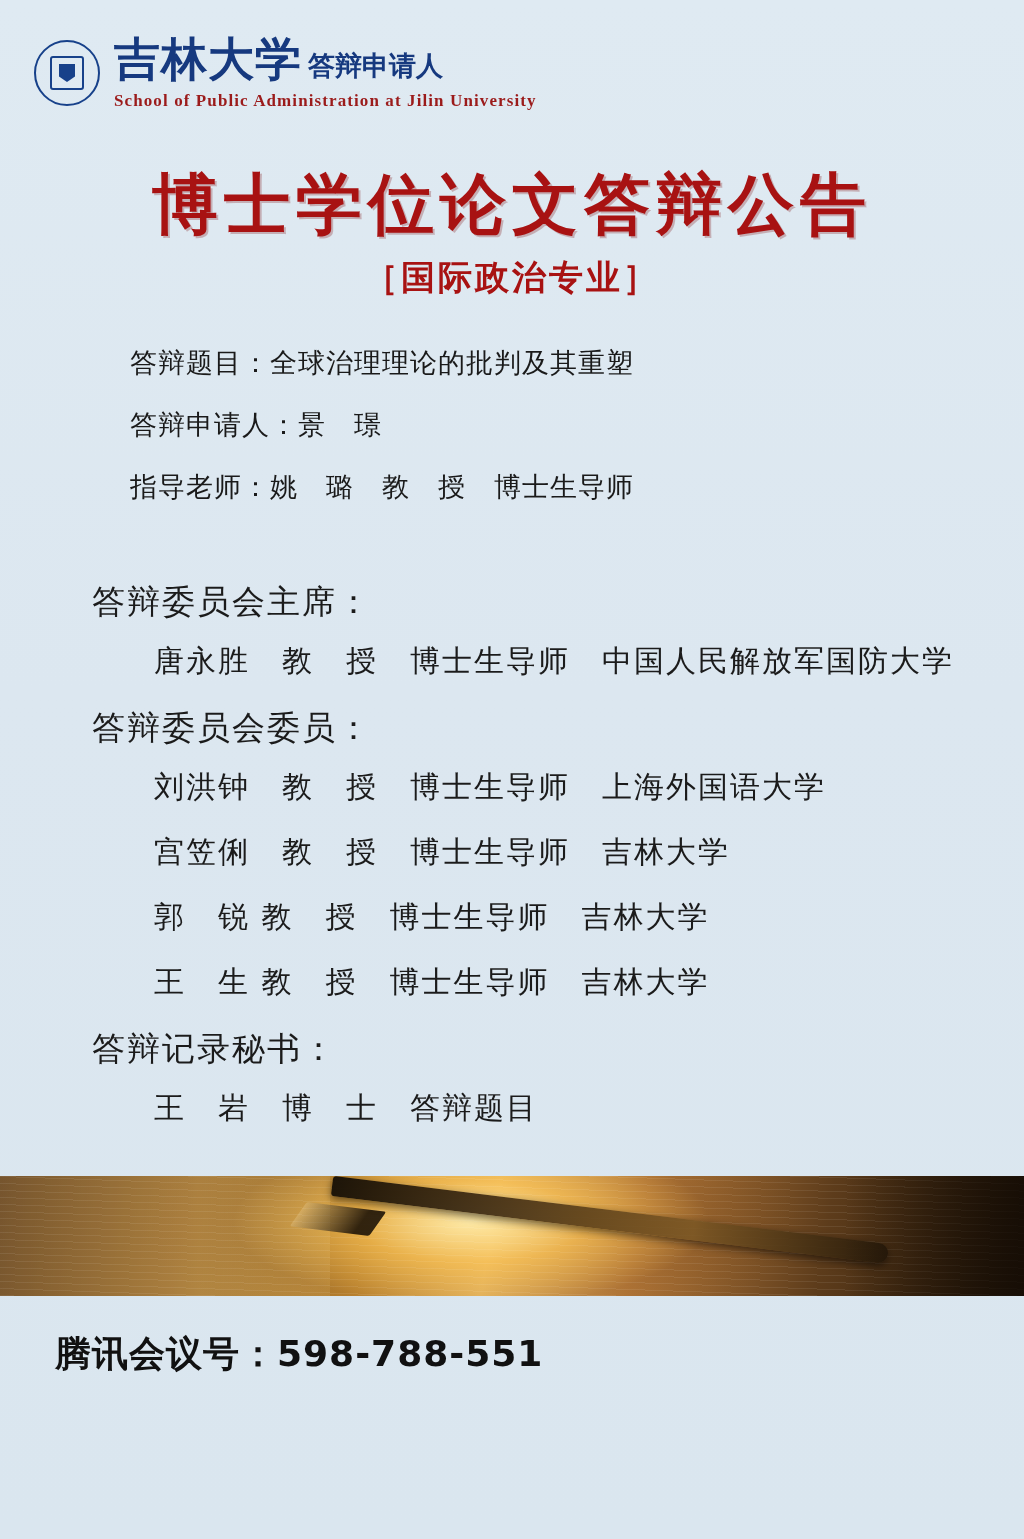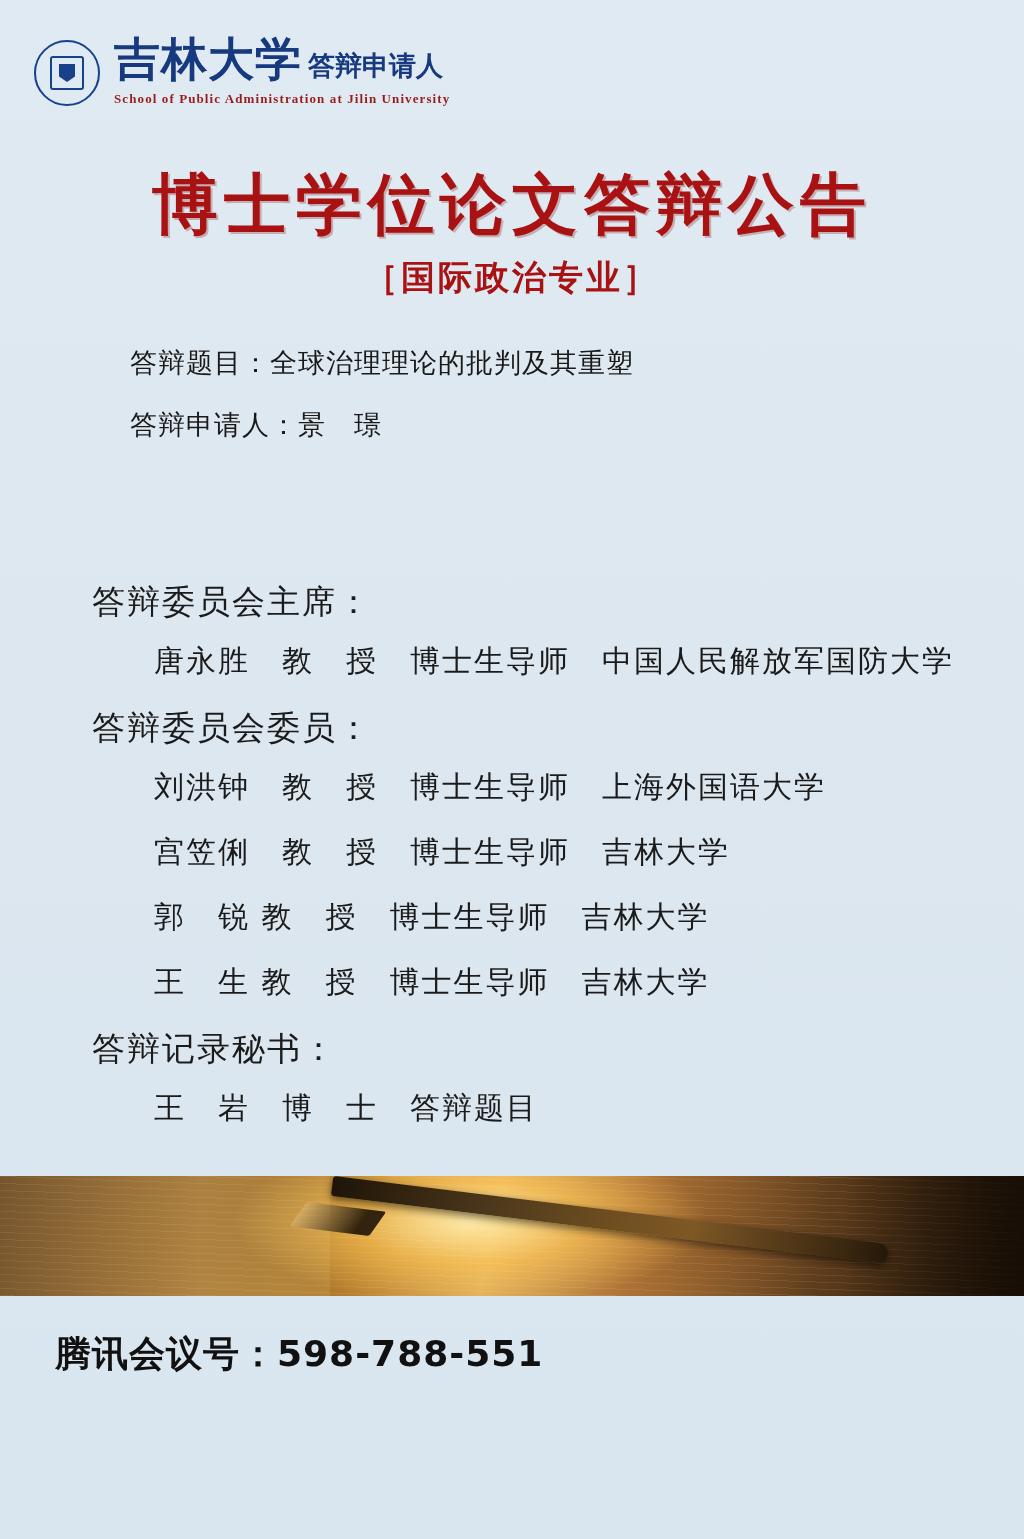--- a/index.html
+++ b/index.html
@@ -84,21 +84,21 @@
     font-family: "DejaVu Serif", serif;
     font-size: 27px;
     font-weight: 700;
     color: #16397f;
     margin-left: 6px;
     line-height: 1;
   }
   .logo-en {
     margin-top: 9px;
     font-family: "Liberation Serif", serif;
-    font-size: 13px;
+    font-size: 17px;
     font-weight: 700;
     letter-spacing: 1.1px;
     color: #9b1b1b;
     white-space: nowrap;
   }
 
   
   .main-title {
     position: absolute;
     top: 160px;
@@ -265,20 +265,21 @@
       <div class="logo-en">School of Public Administration at Jilin University</div>
     </div>
   </div>
 
   <div class="main-title">博士学位论文答辩公告</div>
   <div class="sub-title">［国际政治专业］</div>
 
   <div class="info-block">
     <div class="info-line">答辩题目：全球治理理论的批判及其重塑</div>
     <div class="info-line">答辩申请人：景　璟</div>
+    <div class="info-line">指导老师：姚　璐　教　授　博士生导师</div>
   </div>
 
   <div class="committee">
     <div class="sec-head">答辩委员会主席：</div>
     <div class="member">唐永胜　教　授　博士生导师　中国人民解放军国防大学</div>
 
     <div class="sec-head">答辩委员会委员：</div>
     <div class="member">刘洪钟　教　授　博士生导师　上海外国语大学</div>
     <div class="member">宫笠俐　教　授　博士生导师　吉林大学</div>
     <div class="member">郭　锐 教　授　博士生导师　吉林大学</div>

